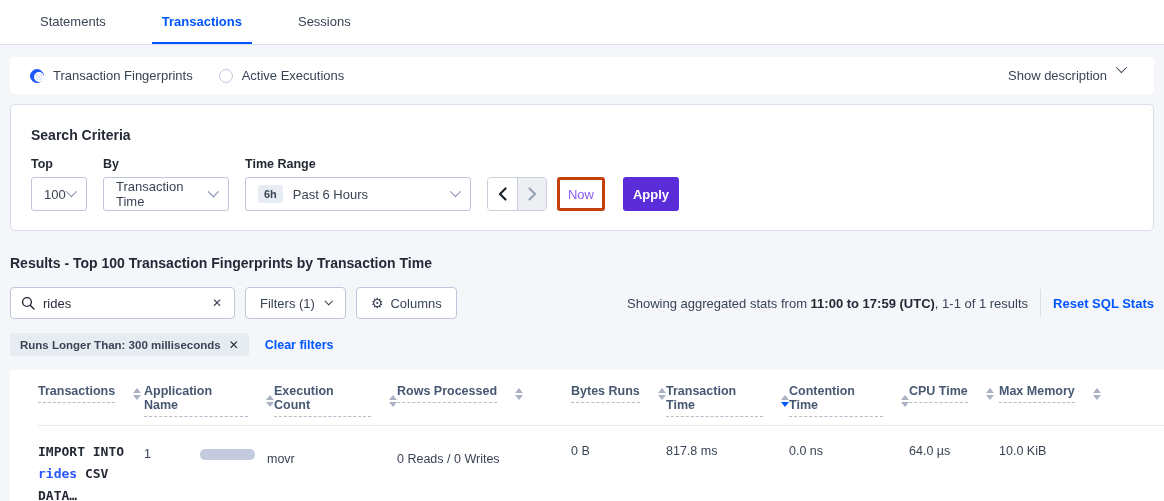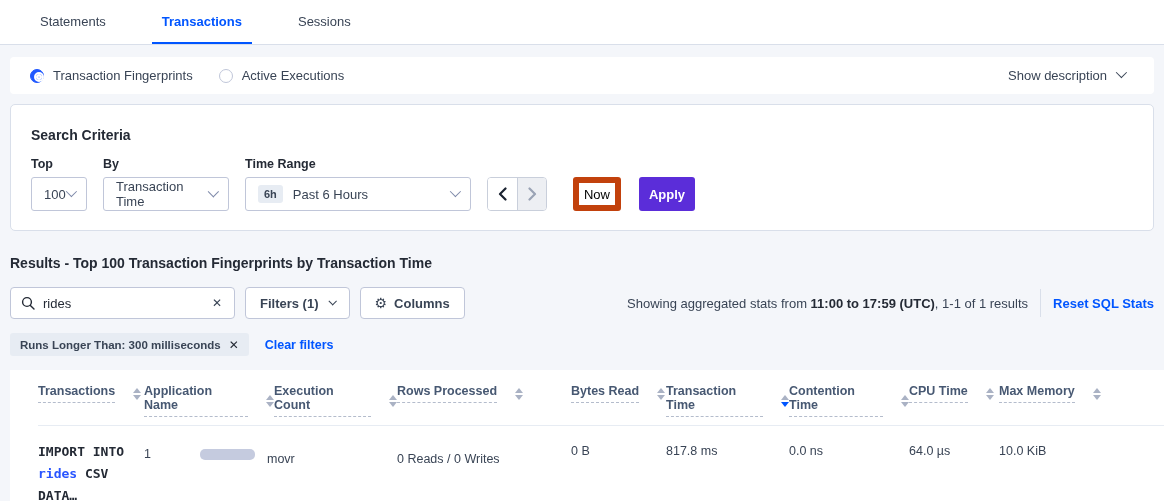--- a/index.html
+++ b/index.html
@@ -46,21 +46,21 @@
     margin-right:9px; position:relative; flex:none;
   }
   .radio-circle.selected { border-color:#2058ff; background:#2058ff; }
   .radio-circle.selected::after {
     content:""; position:absolute; left:3.5px; top:3.5px;
     width:4px; height:4px; border-radius:50%; background:#fff;
     box-shadow:0 0 0 2.5px #fff inset;
     border:2px solid #fff;
     left:2.5px; top:2.5px; width:6px; height:6px; background:#2058ff;
   }
-  .toggle-right { margin-left:auto; display:flex; align-items:center; cursor:pointer; }
+  .toggle-right { margin-left:auto; display:flex; cursor:pointer; }
   .toggle-right span { font-size:13px; color:#394455; }
 
   .chev {
     display:inline-block; width:8px; height:8px;
     border-right:1.5px solid #394455; border-bottom:1.5px solid #394455;
     transform:rotate(45deg) translateY(-2px);
     margin-left:9px; margin-top:-3px;
   }
   .chev.gray { border-color:#7e89a9; }
 
@@ -93,23 +93,23 @@
   .arrow-group {
     display:flex; height:34px; border:1px solid #c9cfdb; border-radius:4px;
     overflow:hidden; margin-right:10px;
   }
   .arrow-btn {
     width:29px; display:flex; align-items:center; justify-content:center;
     background:#fff; cursor:pointer;
   }
   .arrow-btn + .arrow-btn { border-left:1px solid #c9cfdb; background:#edeff3; cursor:default; }
   .btn-now {
-    height:34px; width:48px; border:6px solid #c2410c; border-radius:3px;
-    background:#fff; color:#000000; font-size:13px;
-    display:flex; align-items:center; justify-content:center; margin-right:18px;margin-left:16px;
+    height:34px; width:48px; border:3px solid #c2410c; border-radius:3px;
+    background:#fff; color:#8b5cf6; font-size:13px;
+    display:flex; align-items:center; justify-content:center; margin-right:18px;
   }
   .btn-apply {
     height:34px; width:56px; border:none; border-radius:3px;
     color:#fff; font-weight:bold; font-size:13px;
     display:flex; align-items:center; justify-content:center; cursor:pointer;
   }
 
   
   .results-heading {
     margin:24px 10px 0 10px;
@@ -124,21 +124,21 @@
     background:#fff; display:flex; align-items:center; padding:0 10px;
   }
   .search-box input {
     border:none; outline:none; flex:1; font-size:13px; color:#242a35;
     font-family:inherit; min-width:0; background:transparent;
   }
   .search-box .clear-x { color:#394455; font-size:12px; cursor:pointer; padding:0 2px; }
   .btn-light {
     height:32px; border:1px solid #c0c6d9; border-radius:4px; background:#fff;
     display:flex; align-items:center; padding:0 14px; margin-left:10px;
-    font-weight:bold; font-size:13px; color:#394455; cursor:pointer;
+    font-weight:normal; font-size:13px; color:#394455; cursor:pointer;
   }
   .gear-glyph { font-size:14px; margin-right:7px; color:#394455; }
   .stats-text { margin-left:auto; font-size:13px; color:#394455; white-space:nowrap; }
   .stats-text b { color:#242a35; }
   .v-divider { width:1px; height:28px; background:#d9dfea; margin:0 12px; }
   .link { color:#0055ff; font-weight:bold; font-size:13px; cursor:pointer; white-space:nowrap; }
 
   .chip-row { margin:14px 10px 0 10px; display:flex; align-items:center; }
   .chip {
     background:#e7ecf3; border-radius:3px; height:23px;
@@ -309,21 +309,21 @@
         </span>
     </div>
     <div class="th c4">
       <span class="th-label">Rows Processed</span>
       <span class="sort-icon">
           <i class="up"></i>
           <i class="down"></i>
         </span>
     </div>
     <div class="th c5">
-      <span class="th-label">Bytes Read</span>
+      <span class="th-label">Bytes Runs</span>
       <span class="sort-icon">
           <i class="up"></i>
           <i class="down"></i>
         </span>
     </div>
     <div class="th c6">
       <span class="th-label">Transaction Time</span>
       <span class="sort-icon desc">
           <i class="up"></i>
           <i class="down"></i>

